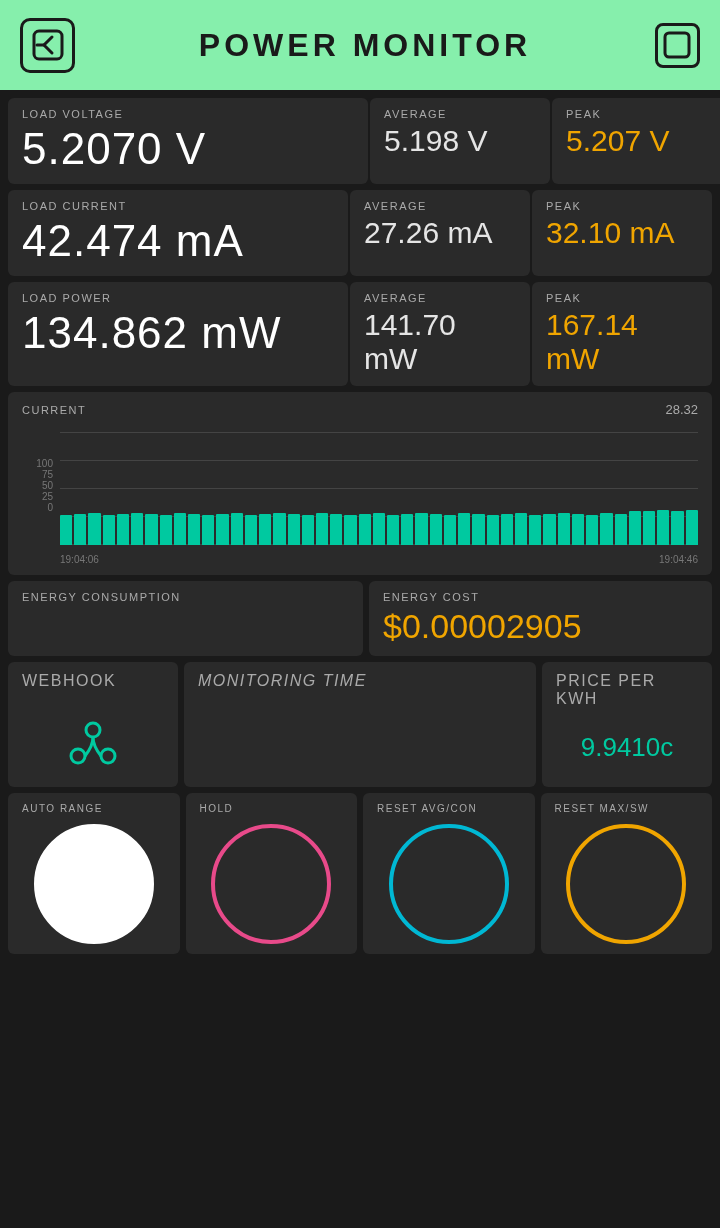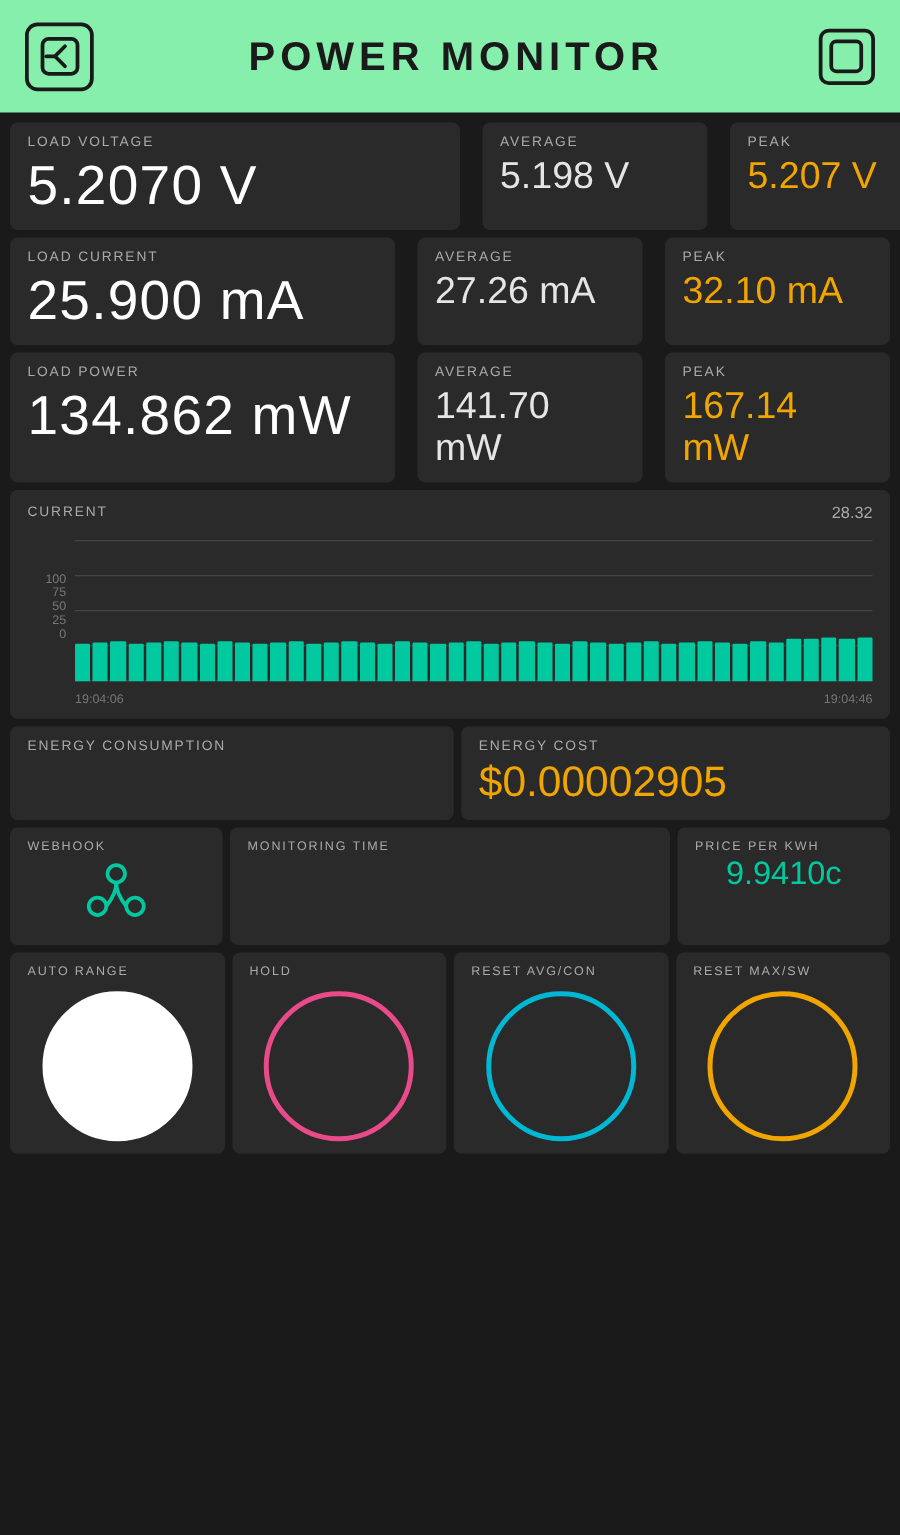--- a/index.html
+++ b/index.html
@@ -51,21 +51,21 @@
     .main {
       padding: 8px;
       display: flex;
       flex-direction: column;
       gap: 6px;
     }
 
     
     .metric-row {
       display: flex;
-      gap: 18px;
+      gap: 2px;
     }
 
     .metric-card {
       background: #2a2a2a;
       border-radius: 6px;
       padding: 10px 14px;
       display: flex;
       flex-direction: column;
     }
 
@@ -248,34 +248,35 @@
     .info-card {
       background: #2a2a2a;
       border-radius: 6px;
       padding: 10px 14px;
       display: flex;
       flex-direction: column;
       align-items: center;
     }
 
     .info-card-label {
-      font-size: 10px;
+      font-size: 16px;
       letter-spacing: 1.5px;
       color: #aaaaaa;
       text-transform: uppercase;
-      margin-bottom: 0;
+      margin-bottom: 24px;
       align-self: flex-start;
     }
 
     .webhook-card {
       flex: 0 0 170px;
     }
 
     .monitoring-card {
       flex: 1;
+      font-style: italic;
     }
 
     .price-card {
       flex: 0 0 170px;
     }
 
     .monitoring-time {
       font-size: 38px;
       font-weight: 300;
       color: #ffffff;
@@ -379,21 +380,21 @@
     </div>
     <div class="metric-card card-secondary">
       <div class="metric-label">PEAK</div>
       <div class="metric-value-orange">5.207 V</div>
     </div>
   </div>
 
   <div class="metric-row">
     <div class="metric-card current-main" style="flex:1">
       <div class="metric-label">LOAD CURRENT</div>
-      <div class="metric-value" style="font-size:44px">25.900 mA</div>
+      <div class="metric-value" style="font-size:44px">42.474 mA</div>
     </div>
     <div class="metric-card card-secondary">
       <div class="metric-label">AVERAGE</div>
       <div class="metric-value-cyan">27.26 mA</div>
     </div>
     <div class="metric-card card-secondary">
       <div class="metric-label">PEAK</div>
       <div class="metric-value-orange">32.10 mA</div>
     </div>
   </div>

